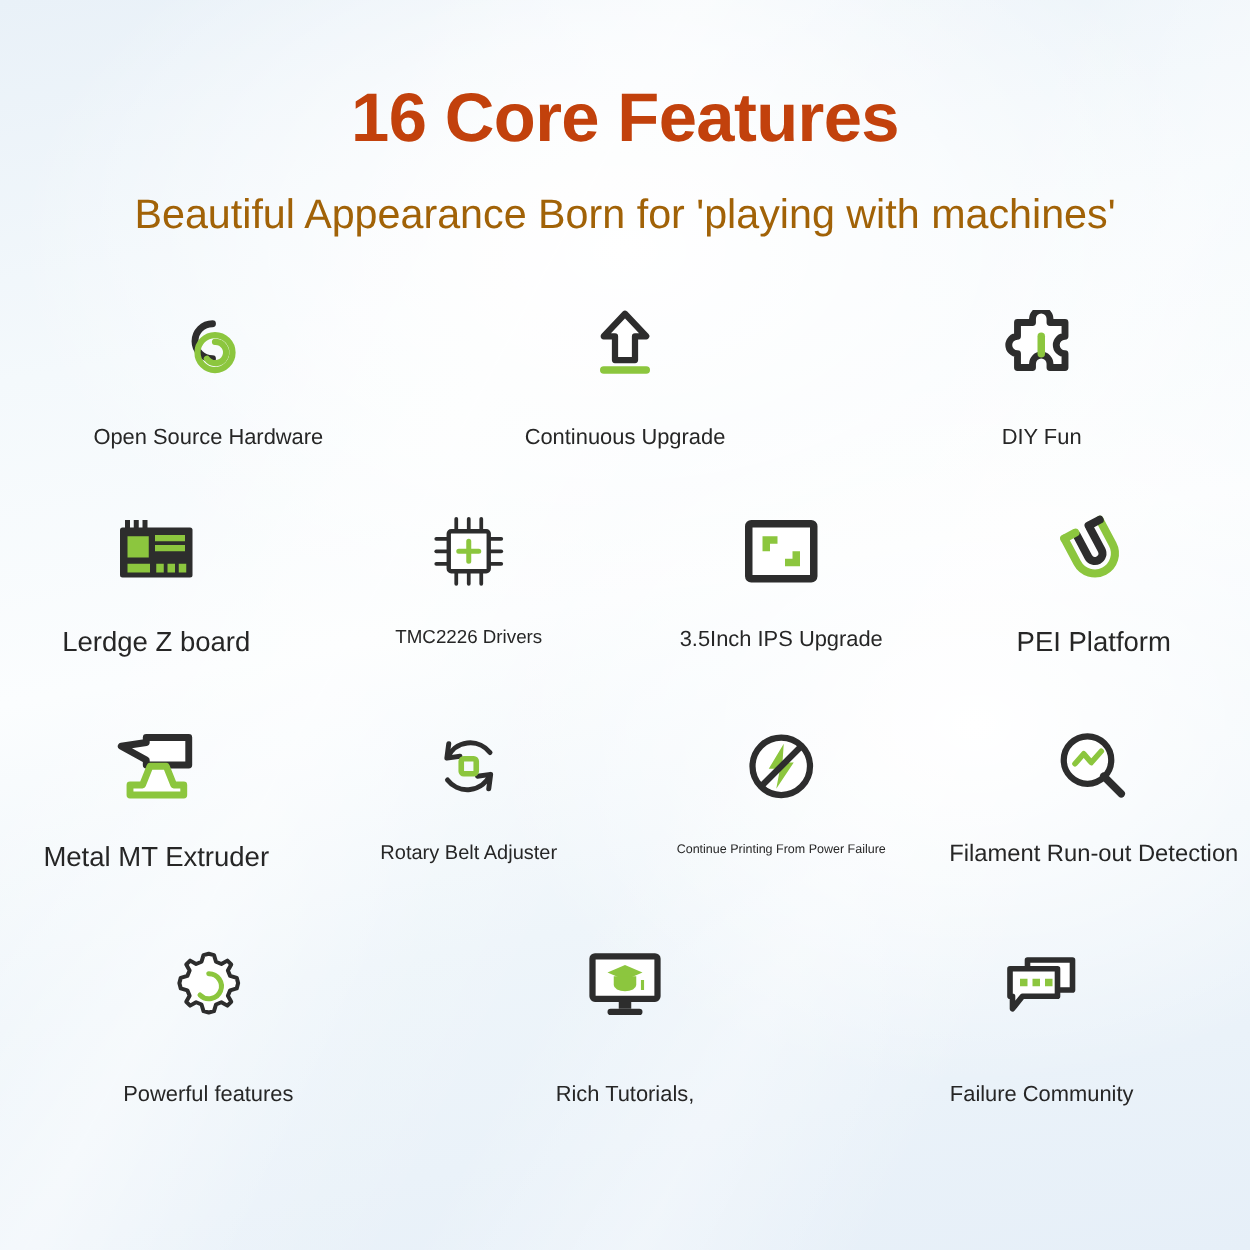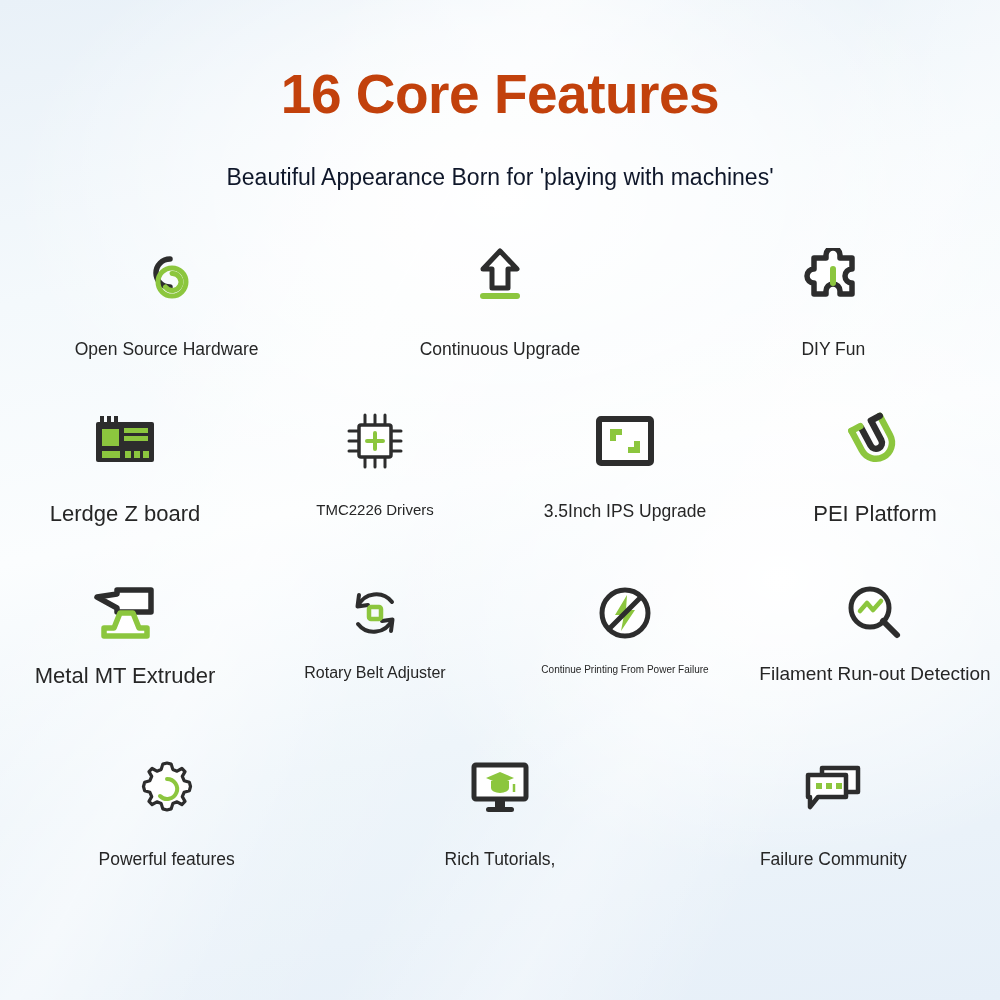--- a/index.html
+++ b/index.html
@@ -28,23 +28,23 @@
   #page { position:relative; width:1000px; height:1000px; }
 
   #title {
     position:absolute; top:62px; left:0; width:1000px;
     text-align:center;
     font-size:55px; font-weight:bold; letter-spacing:-0.5px;
     color:#c2410c;
     font-family:"Liberation Sans", sans-serif;
   }
   #subtitle {
-    position:absolute; top:164px; left:0; width:1000px;
+    position:absolute; top:152px; left:0; width:1000px;
     text-align:center;
-    font-size:23px; color:#0f172a;
+    font-size:33px; color:#a16207;
   }
 
   .grid { position:absolute; top:228px; left:0; width:1000px; }
   .row { display:flex; width:1000px; }
   .cell {
     flex:1 1 25%;
     display:flex; flex-direction:column;
     align-items:center; justify-content:flex-start;
   }
   .icon-wrap {
@@ -63,24 +63,24 @@
   .row-3 { height:180px; }
   .row-4 { height:160px; }
 
   .row-1 .icon-wrap { margin-top:10px; }
   .row-1 .label { margin-top:24px; font-size:17.5px; }
 
   .row-2 .icon-wrap { margin-top:14px; }
   .row-2 .label { margin-top:22px; }
 
   .row-3 .icon-wrap { margin-top:26px; }
-  .row-3 .label { margin-top:12px; }
+  .row-3 .label { margin-top:22px; }
 
   .row-4 .icon-wrap { margin-top:22px; }
-  .row-4 .label { margin-top:22px; }
+  .row-4 .label { margin-top:38px; }
 
   
   .fs-19 { font-size:19px; }
   .fs-18 { font-size:22px; }
   .fs-175 { font-size:17.5px; }
   .fs-16 { font-size:16px; }
   .fs-15 { font-size:15px; }
   .fs-13 { font-size:10px; }
 
   svg { display:block; }

